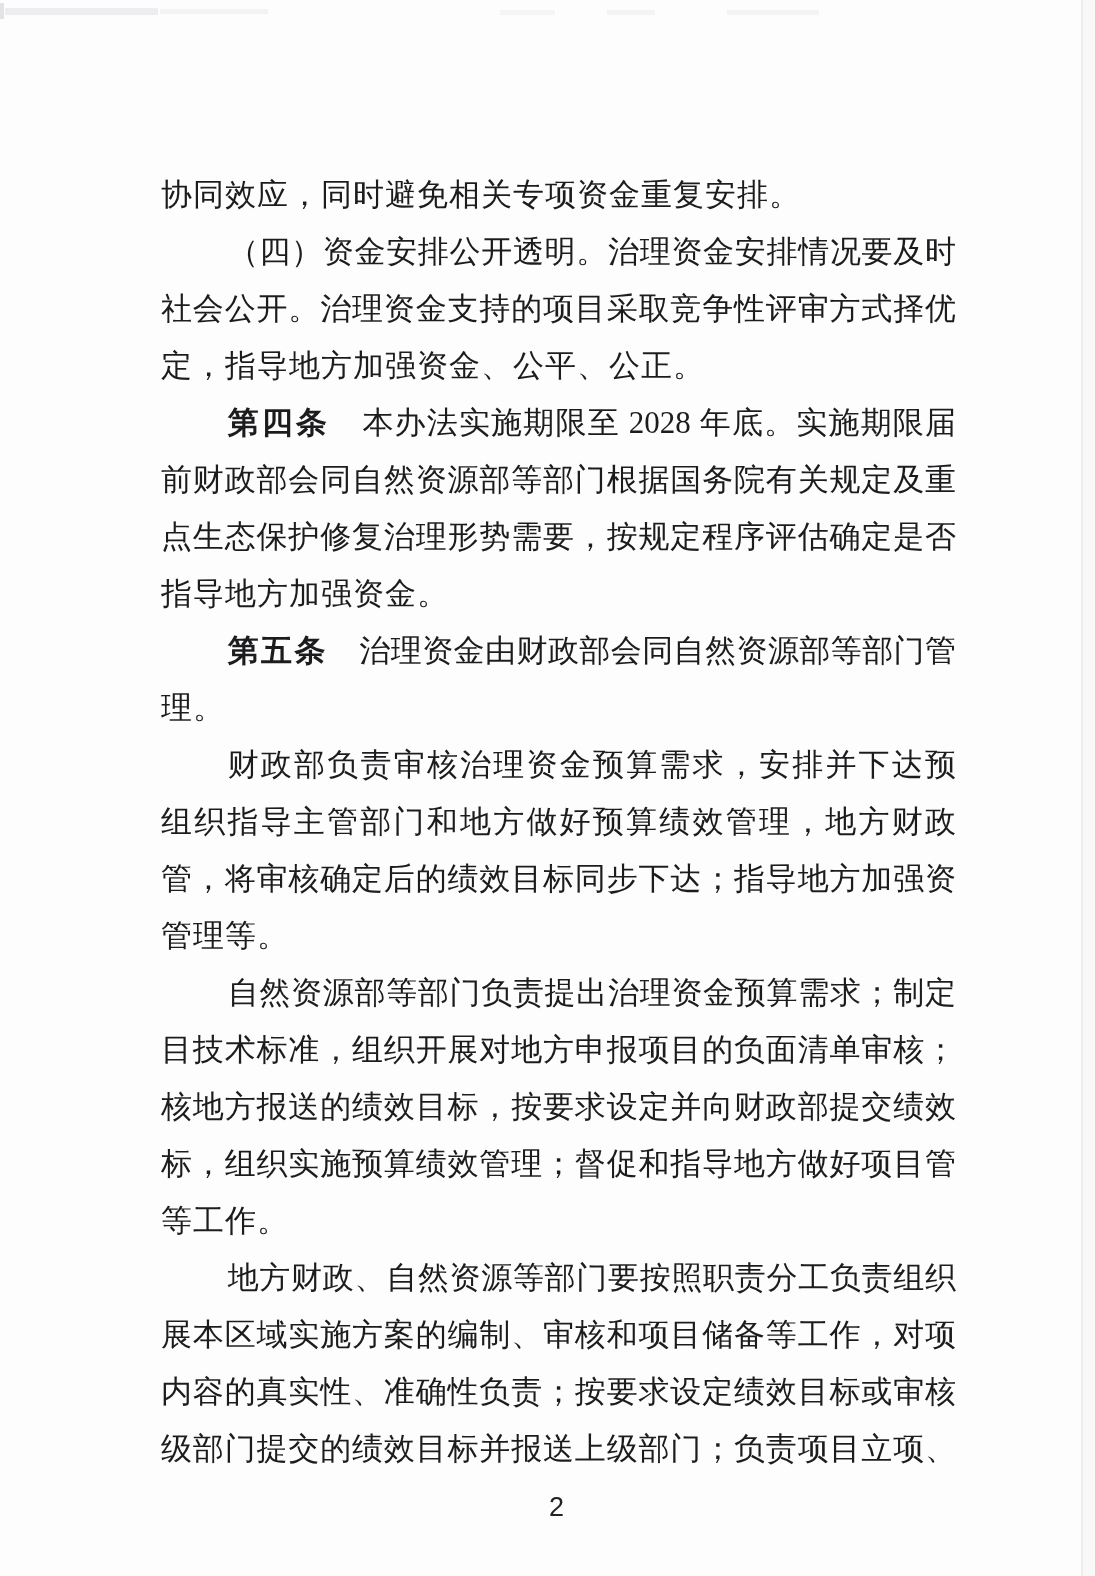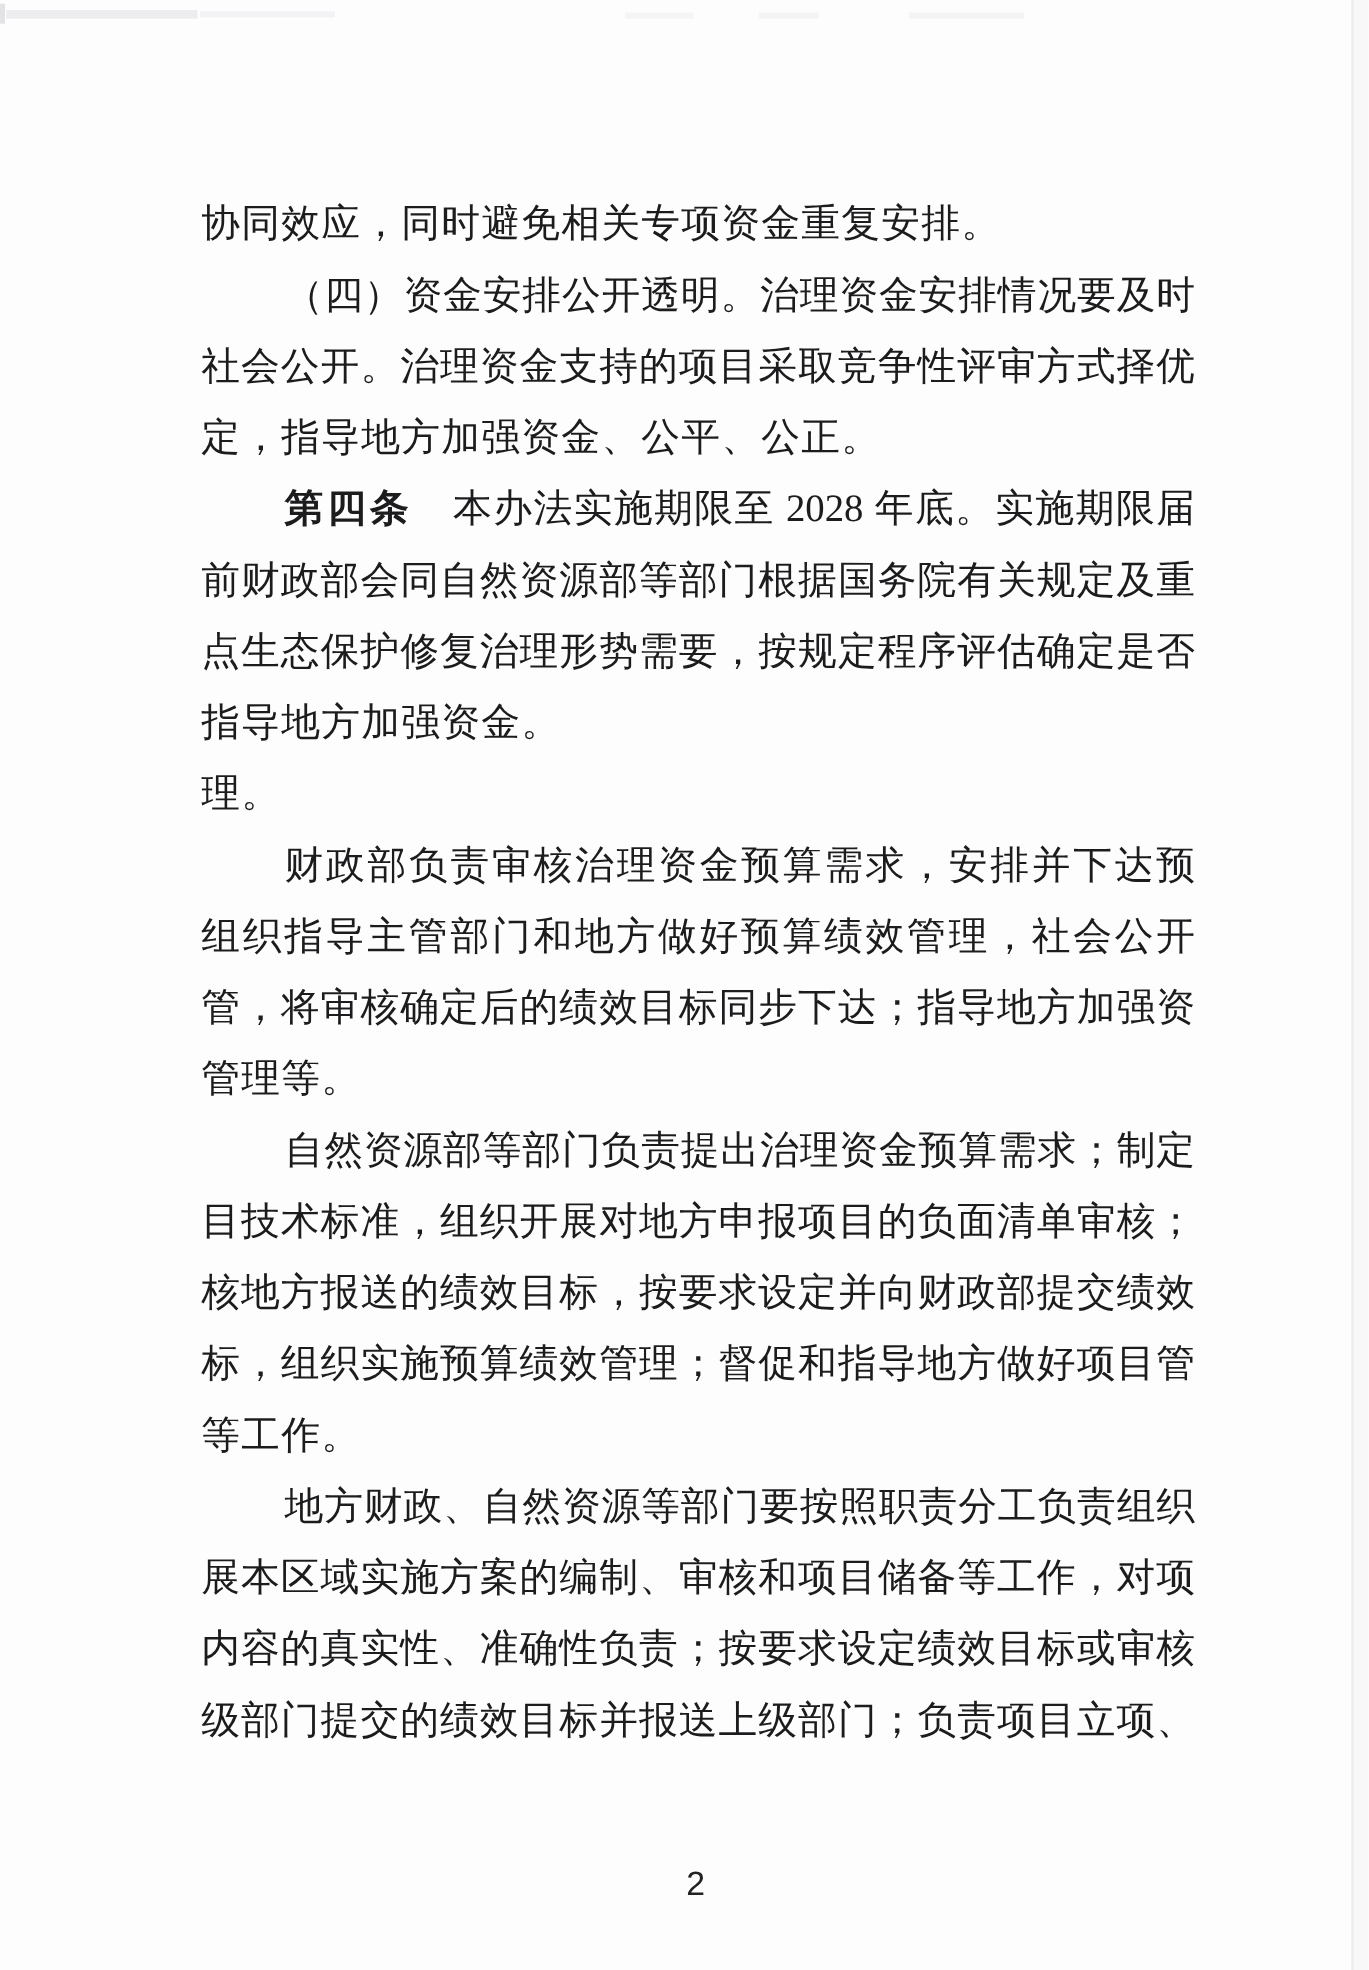--- a/index.html
+++ b/index.html
@@ -23,21 +23,21 @@
   .a-top3   { left: 500px;  top: 10px; width: 55px;  height: 5px;  background: #f5f5f6; }
   .a-top4   { left: 607px;  top: 10px; width: 48px;  height: 5px;  background: #f4f4f6; }
   .a-top5   { left: 727px;  top: 10px; width: 92px;  height: 5px;  background: #f4f4f6; }
   .a-edge   { left: 0;      top: 3px;  width: 4px;   height: 16px; background: #e3e3e6; }
   .a-vline  { left: 1081px; top: 0;    width: 2px;   height: 1576px; background: #ededee; }
   .a-rshade { left: 1083px; top: 0;    width: 12px;  height: 1576px; background: #f8f8f9; }
 
   .textblock {
     position: absolute;
     left: 161px;
-    top: 150px;
+    top: 166px;
     width: 795px;
   }
   .para { margin: 0; padding: 0; }
   .line {
     font-size: 31px;
     height: 57px;
     line-height: 57px;
     overflow: hidden;
     text-align: justify;
     text-align-last: justify;
@@ -93,26 +93,27 @@
     </div>
 
     <div class="para">
       <div class="line indent"><span class="b">第四条</span><span>　本办法实施期限至 2028 年底。实施期限届满</span></div>
       <div class="line"><span>前财政部会同自然资源部等部门根据国务院有关规定及重</span></div>
       <div class="line"><span>点生态保护修复治理形势需要，按规定程序评估确定是否继</span></div>
       <div class="line end"><span>指导地方加强资金。</span></div>
     </div>
 
     <div class="para">
+      <div class="line indent"><span class="b">第五条</span><span>　治理资金由财政部会同自然资源部等部门管</span></div>
       <div class="line end"><span>理。</span></div>
     </div>
 
     <div class="para">
       <div class="line indent"><span>财政部负责审核治理资金预算需求，安排并下达预算；</span></div>
-      <div class="line"><span>组织指导主管部门和地方做好预算绩效管理，社会公开</span></div>
+      <div class="line"><span>组织指导主管部门和地方做好预算绩效管理，地方财政</span></div>
       <div class="line"><span>管，将审核确定后的绩效目标同步下达；指导地方加强资金</span></div>
       <div class="line end"><span>管理等。</span></div>
     </div>
 
     <div class="para">
       <div class="line indent"><span>自然资源部等部门负责提出治理资金预算需求；制定项</span></div>
       <div class="line"><span>目技术标准，组织开展对地方申报项目的负面清单审核；审</span></div>
       <div class="line"><span>核地方报送的绩效目标，按要求设定并向财政部提交绩效目</span></div>
       <div class="line"><span>标，组织实施预算绩效管理；督促和指导地方做好项目管理</span></div>
       <div class="line end"><span>等工作。</span></div>

